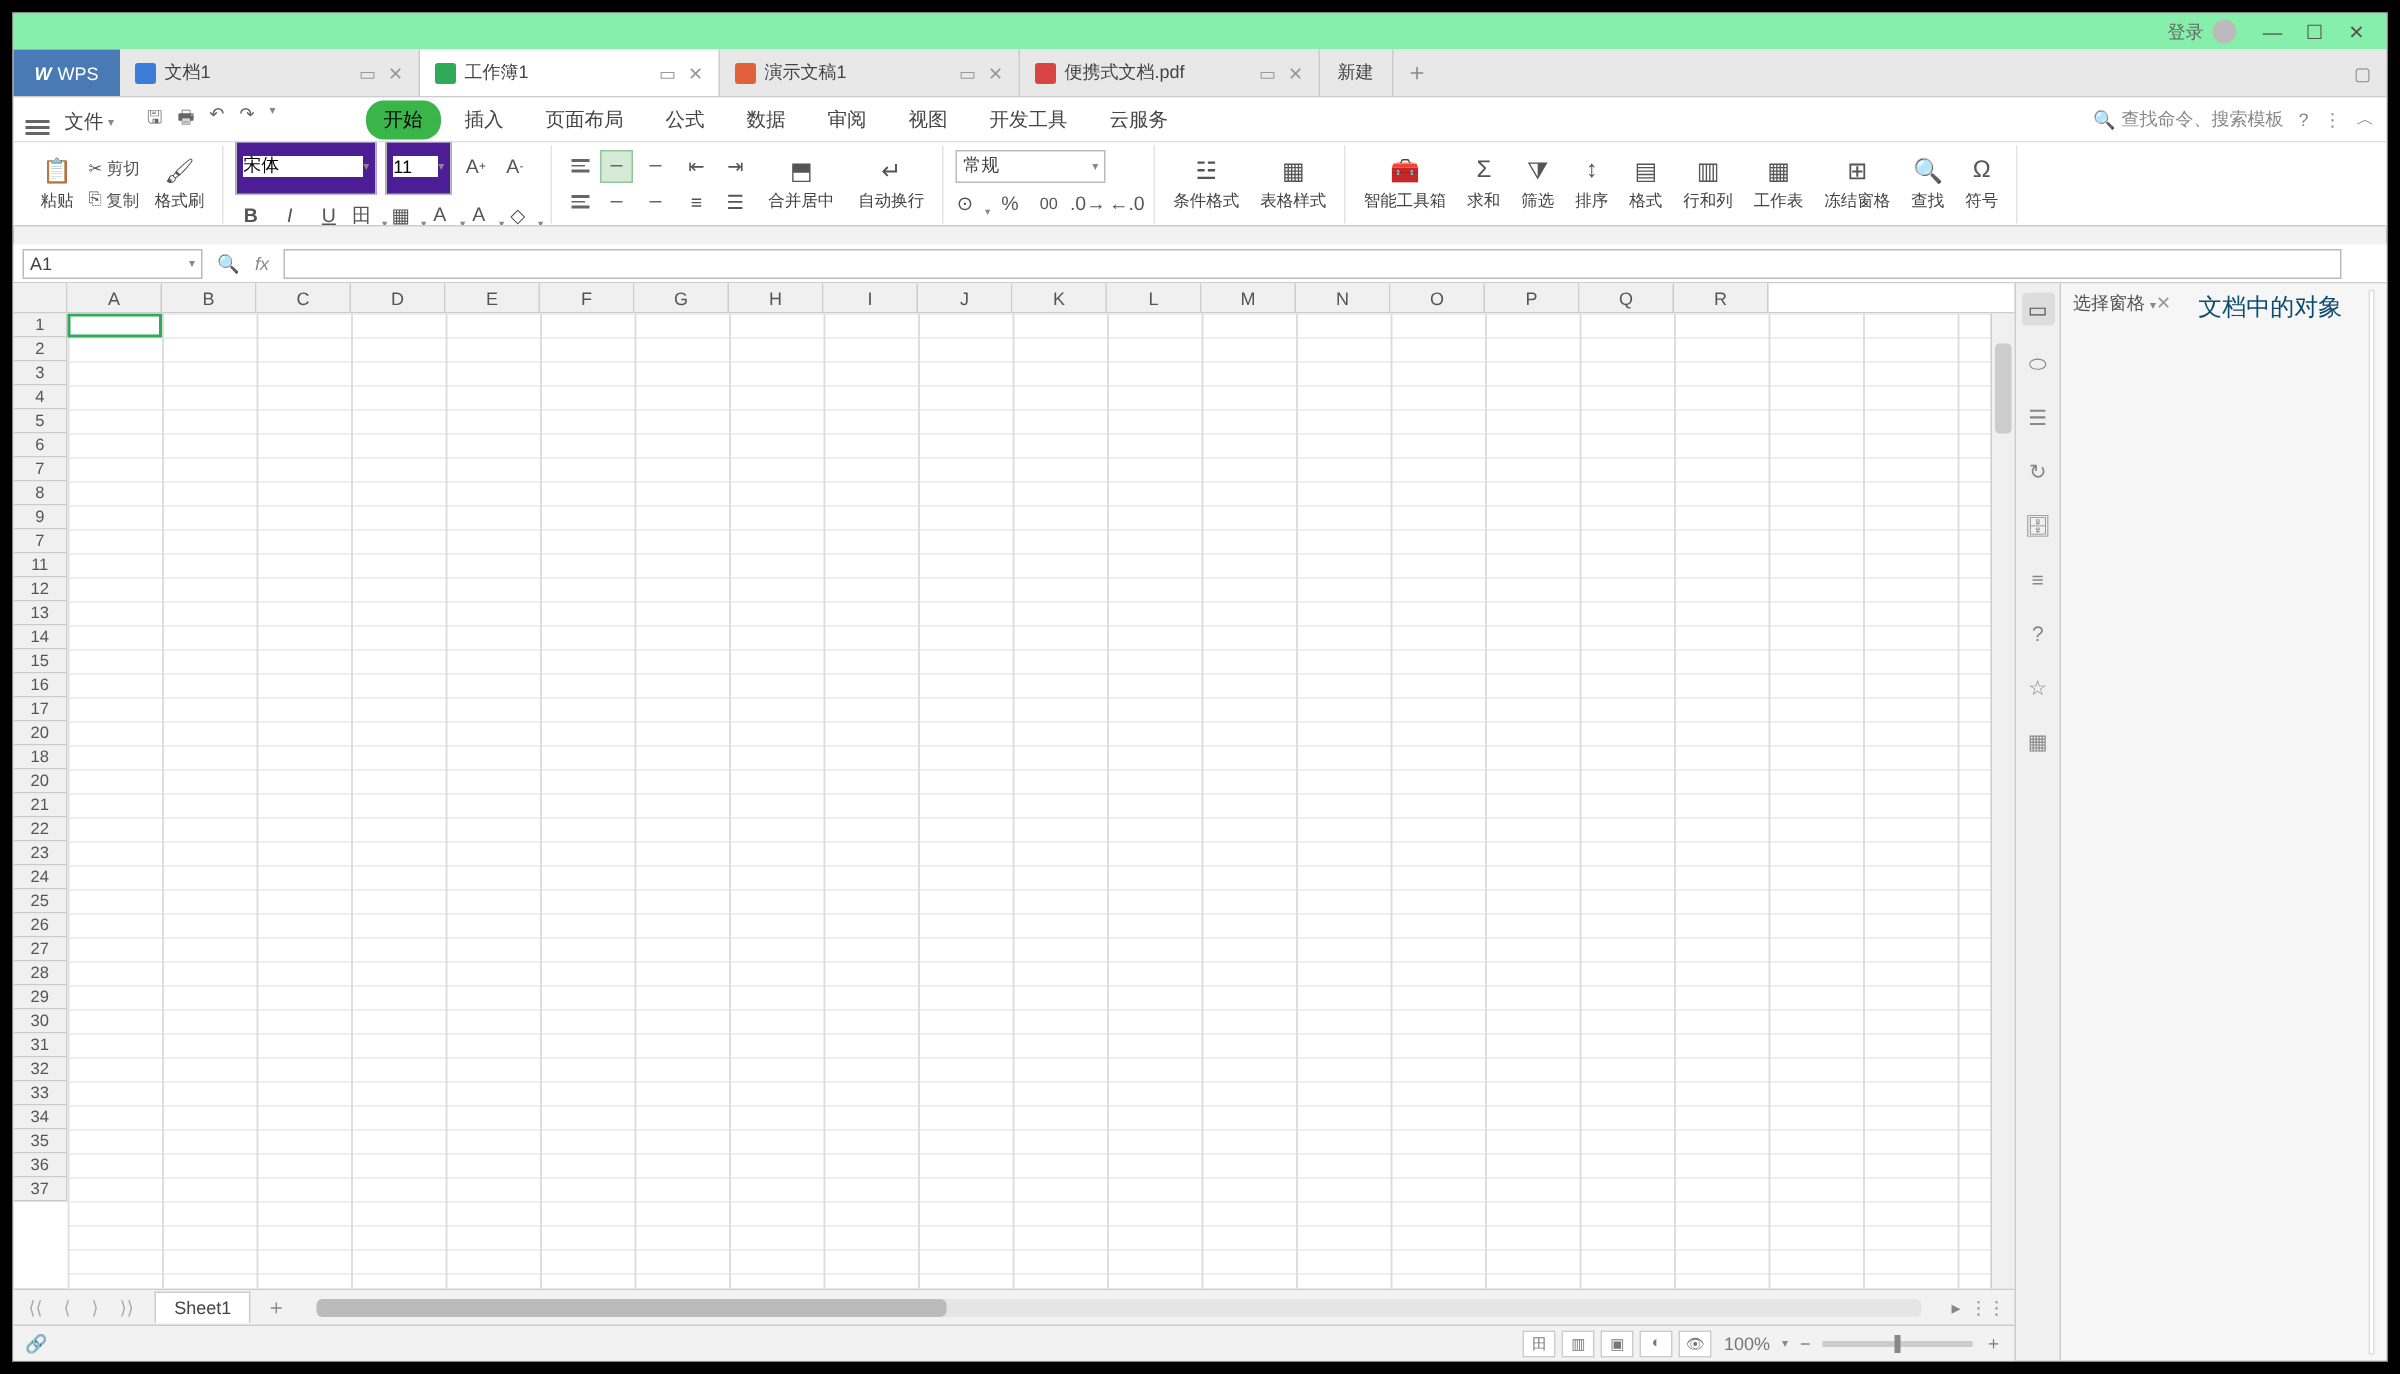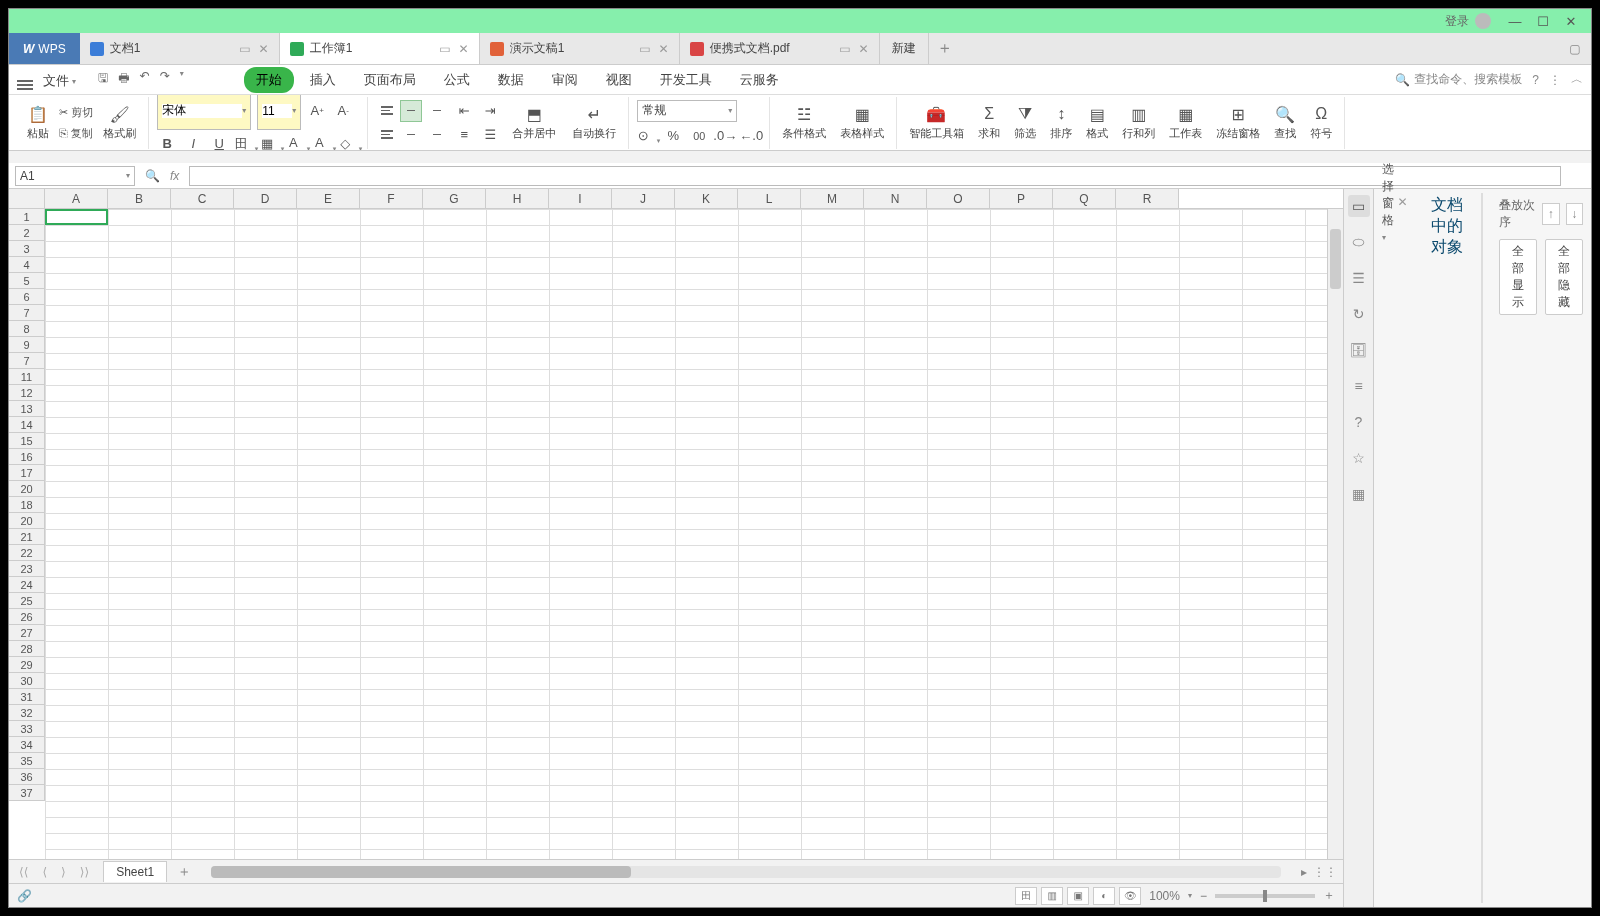--- a/index.html
+++ b/index.html
@@ -43,21 +43,21 @@
 .menurow .right { margin-left: auto; display: flex; align-items: center; gap: 10px; color: #888; }
 .searchhint { display: flex; align-items: center; gap: 4px; font-size: 12px; cursor: pointer; }
 
 
 .ribbon { height: 56px; background: #fff; border-bottom: 1px solid #ccc; display: flex; align-items: center; padding: 0 6px; overflow: hidden; }
 .rgroup { display: flex; flex-direction: column; align-items: center; padding: 0 8px; border-right: 1px solid #e4e4e4; height: 52px; justify-content: center; }
 .rrow { display: flex; align-items: center; gap: 6px; }
 .bigbtn { display: flex; flex-direction: column; align-items: center; font-size: 11px; gap: 2px; cursor: pointer; padding: 0 4px; }
 .bigbtn .ic { width: 20px; height: 20px; display: flex; align-items: center; justify-content: center; color: #555; font-size: 16px; }
 .smallbtn { display: flex; align-items: center; gap: 3px; font-size: 11px; cursor: pointer; color: #555; }
-.fontbox { border: 1px solid #bbb; height: 38px; display: flex; align-items: center; padding: 0 4px; background: #fef9c3; }
+.fontbox { border: 1px solid #bbb; height: 38px; display: flex; align-items: center; padding: 0 4px; background: #4c1d95; }
 .fontbox input { border: none; outline: none; width: 80px; font-size: 12px; }
 .fontbox.size input { width: 30px; }
 .iconbtn { width: 20px; height: 20px; display: flex; align-items: center; justify-content: center; cursor: pointer; color: #555; font-size: 13px; }
 .iconbtn.dd { padding-right: 8px; position: relative; }
 .iconbtn.dd::after { content: '▾'; font-size: 7px; position: absolute; right: -3px; bottom: 1px; color: #888; }
 .align-grid { display: grid; grid-template-columns: repeat(3, 22px); grid-template-rows: repeat(2, 22px); gap: 2px; }
 .align-grid .ac { border: 1px solid transparent; display: flex; align-items: center; justify-content: center; cursor: pointer; }
 .align-grid .ac.sel { background: #d6ead8; border-color: #8fc796; }
 .alignline { width: 12px; display: flex; flex-direction: column; gap: 2px; }
 .alignline i { display: block; height: 1.5px; background: #666; }
@@ -555,27 +555,16 @@
       <div class="dockbtn">▦</div>
     </div>
 
     <div class="sidepane">
       <div class="sphdr">
         <span><span>选择窗格</span> <span class="caret">▾</span></span>
         <span class="spclose">✕</span>
       </div>
       <div class="sptitle">文档中的对象</div>
       <div class="spbody"></div>
-      <div class="spfoot">
-        <div class="order">
-          <span>叠放次序</span>
-          <div class="sqbtn">↑</div>
-          <div class="sqbtn">↓</div>
-        </div>
-        <div style="display:flex;gap:8px">
-          <div class="pillbtn">全部显示</div>
-          <div class="pillbtn">全部隐藏</div>
-        </div>
-      </div>
     </div>
   </div>
 
 </div>
 
 </body></html>

